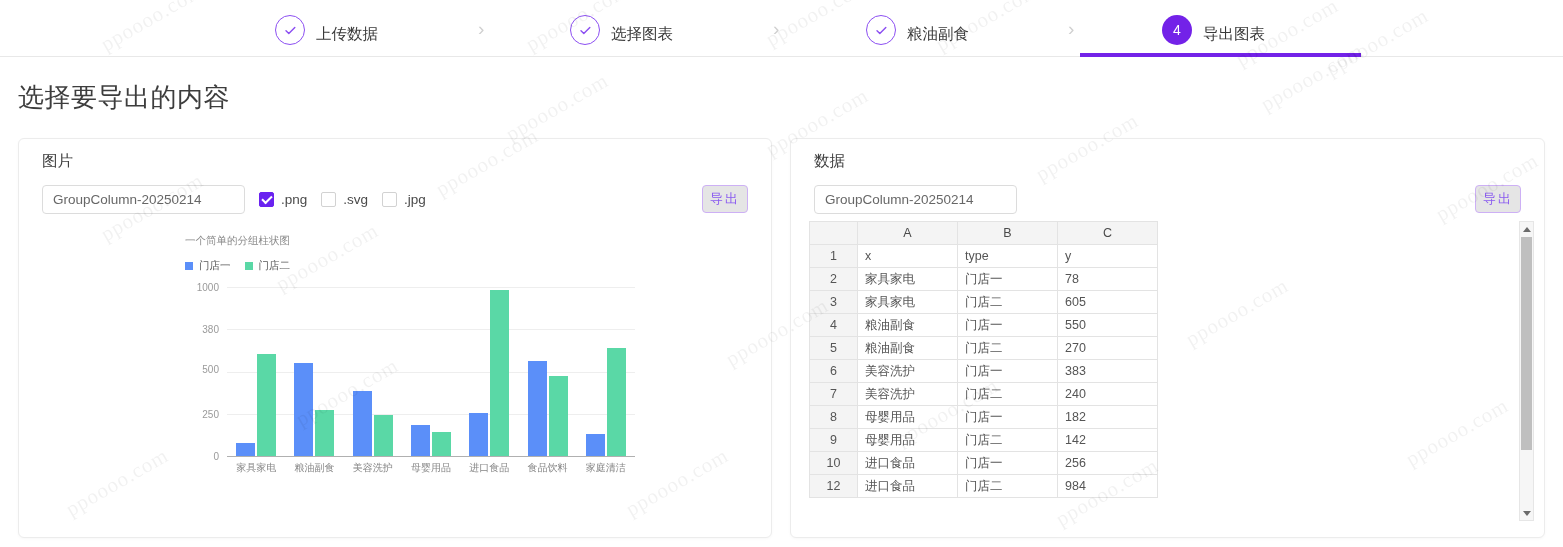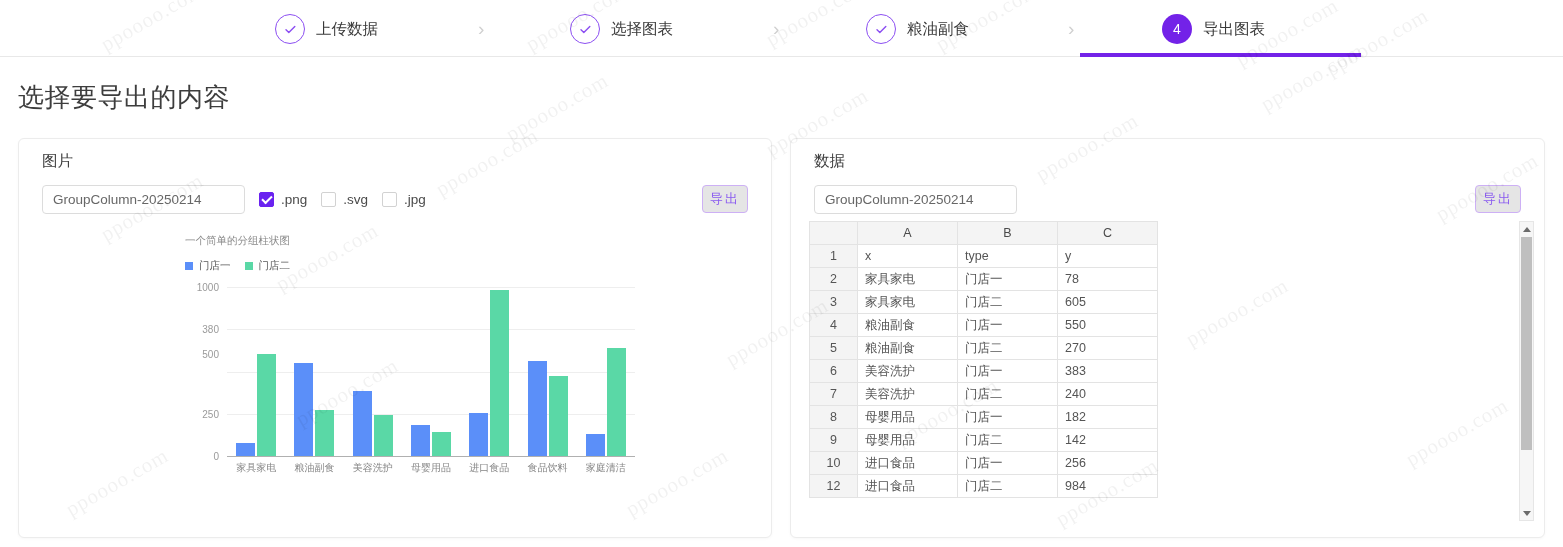--- a/index.html
+++ b/index.html
@@ -30,21 +30,21 @@
     position: relative;
     height: 57px;
     width: 100%;
     border-bottom: 1px solid #e8e8e8;
     display: flex;
     align-items: center;
   }
   .step {
     position: absolute;
     display: flex;
-    align-items: center;
+    align-items: flex-end;
     gap: 11px;
     top: 13px;
     height: 32px;
   }
   .step-circle {
     width: 30px; height: 30px;
     border-radius: 50%;
     display: flex; align-items: center; justify-content: center;
     font-size: 14px;
     flex: 0 0 auto;
@@ -342,21 +342,21 @@
           <div class="lg-item">
             <span class="lg-swatch" style="background: rgb(90, 216, 166);"></span>
             <span class="lg-text">门店二</span>
           </div>
         </div>
 
       <div class="plot">
         <div class="y-axis" id="yaxis-host">
             <div class="y-tick" style="top: 169px;">0</div>
             <div class="y-tick" style="top: 126.75px;">250</div>
-            <div class="y-tick" style="top: 67px;">500</div>
+            <div class="y-tick" style="top: 82px;">500</div>
             <div class="y-tick" style="top: 42.25px;">380</div>
             <div class="y-tick" style="top: 0px;">1000</div>
           </div>
         <div class="grid-area">
           <div id="grid-host">
               <div class="grid-line" style="top: 126.75px;"></div>
               <div class="grid-line" style="top: 84.5px;"></div>
               <div class="grid-line" style="top: 42.25px;"></div>
               <div class="grid-line" style="top: 0px;"></div>
             </div>

